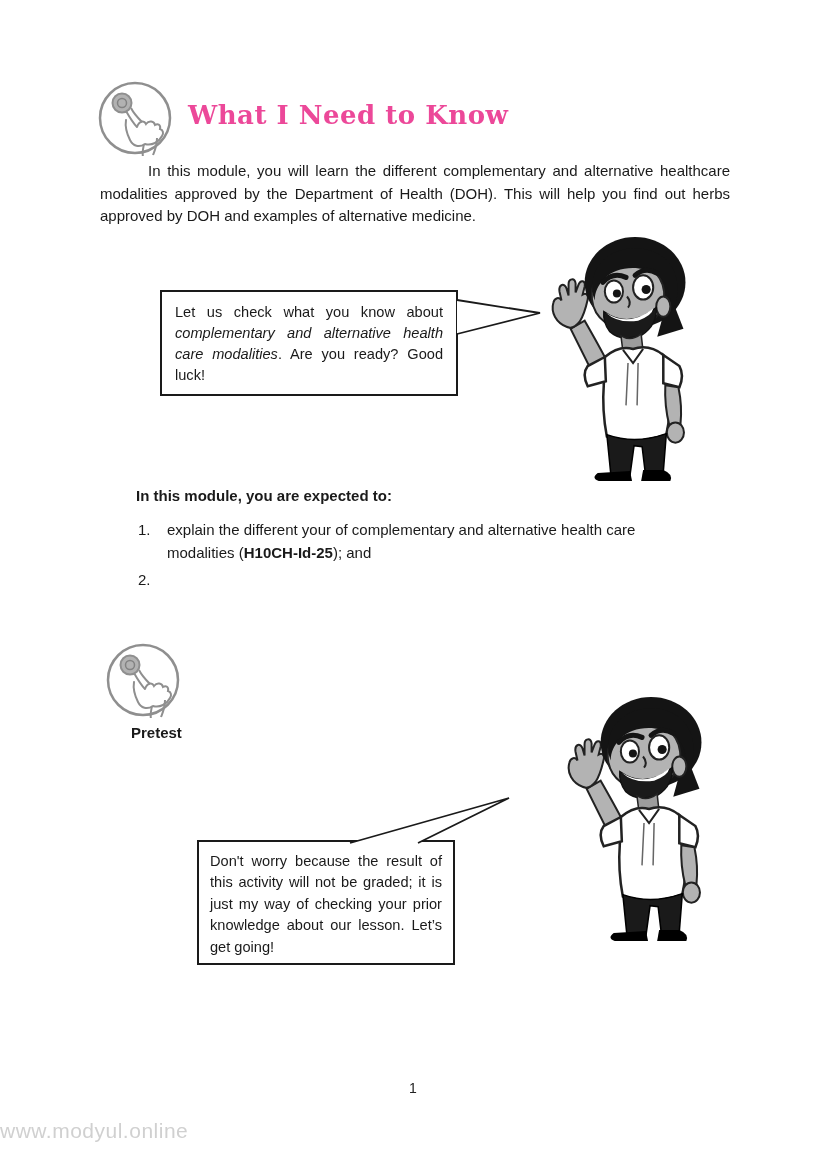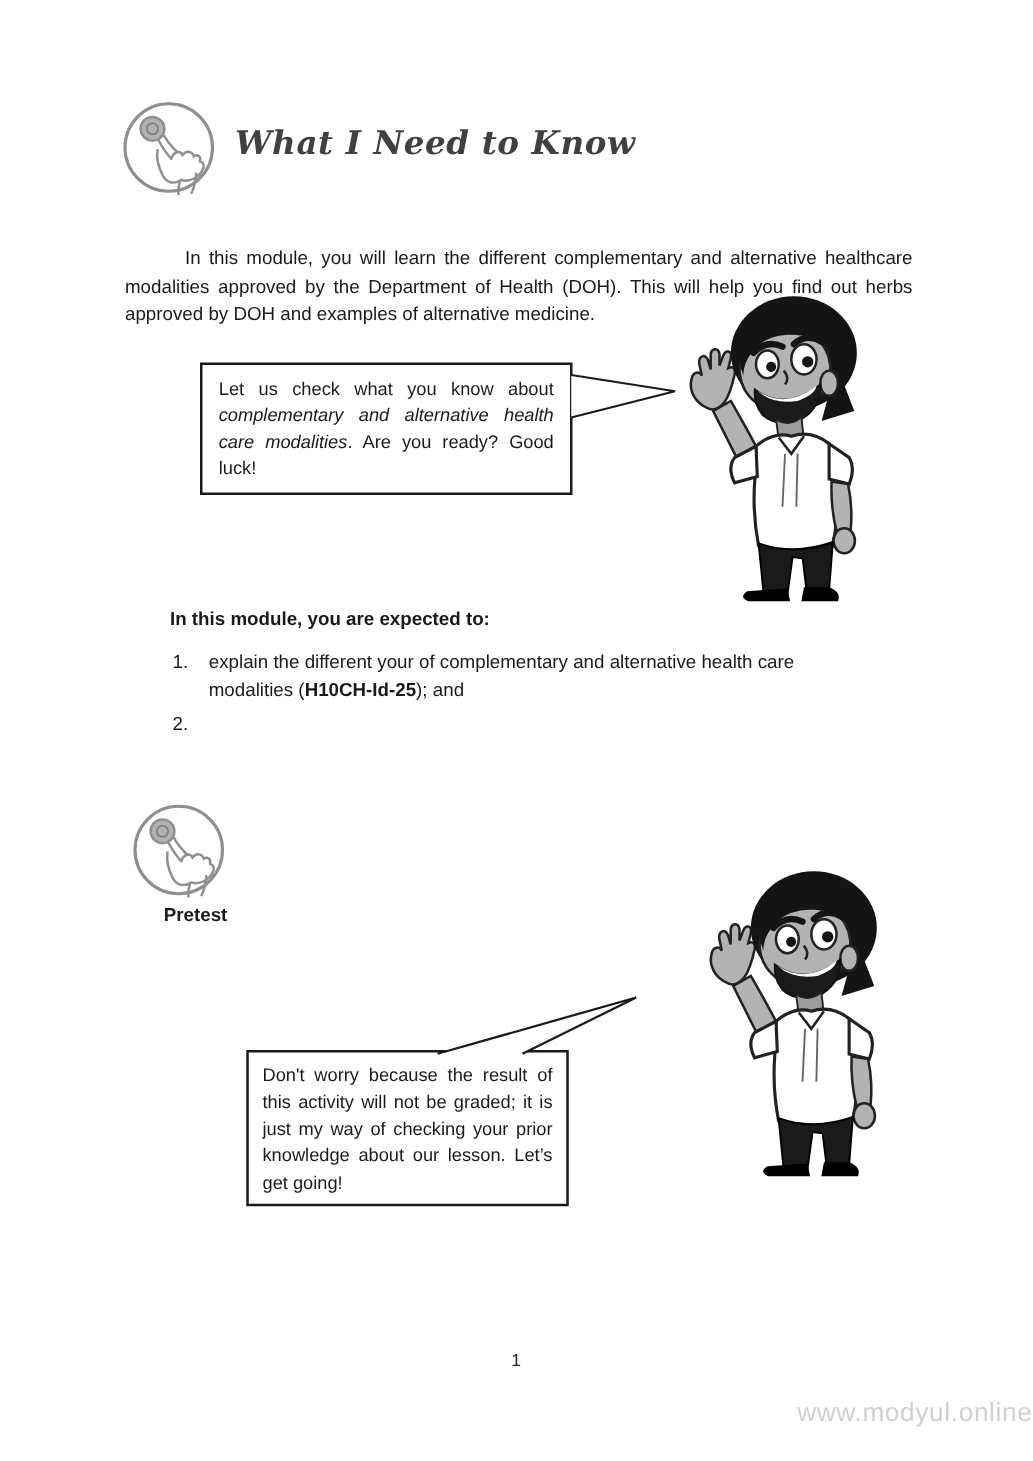--- a/index.html
+++ b/index.html
@@ -5,29 +5,29 @@
   html,body { margin:0; padding:0; background:#ffffff; }
   .page {
     position:relative; width:826px; height:1169px; margin:0 auto;
     background:#ffffff; overflow:hidden;
     font-family:"Liberation Sans", sans-serif; color:#1a1a1a;
   }
   .abs { position:absolute; }
 
   .script-heading {
     font-family:"DejaVu Serif", serif;
-    font-style:italic; font-weight:bold; color:#404040;
+    font-weight:bold; color:#ec4899;
     white-space:nowrap; letter-spacing:0.5px;
   }
   #title1 { left:188px; top:100px; font-size:26px; }
   #title2 { left:196px; top:662px; font-size:26px; }
 
   #intro {
     left:100px; top:160px; width:630px;
-    font-size:15px; line-height:22.5px; text-align:justify; text-indent:48px;margin-top:36px;
+    font-size:15px; line-height:22.5px; text-align:justify; text-indent:48px;
   }
 
   .speech-bubble {
     border:2px solid #1a1a1a; background:#fff; box-sizing:border-box;
     font-size:14.6px; line-height:21px; text-align:justify;
   }
   #bubble1 { left:160px; top:290px; width:298px; height:106px; padding:10px 13px; }
   #bubble2 { left:197px; top:840px; width:258px; height:125px; padding:9px 11px; line-height:21.4px; }
   .it { font-style:italic; }
 
@@ -36,21 +36,21 @@
   #objectives-heading { left:100px; top:487px; font-size:15px; font-weight:bold;margin-left:36px; }
   #objectives { left:138px; top:518px; width:565px; font-size:15px; line-height:23px; }
   .obj-row { display:flex; margin-bottom:4px; }
   .obj-num { width:29px; flex:none; }
   .b { font-weight:bold; }
 
   #pretest { left:131px; top:724px; font-size:15px; font-weight:bold; }
 
   #page-number { left:0; top:1080px; width:100%; text-align:center; font-size:14px; color:#222; }
   #watermark {
-    left:0; top:1119px; width:100%; text-align:right;
+    left:0; top:1119px; width:100%; text-align:left;
     font-size:21px; color:#d0d0d0; letter-spacing:0.5px;
   }
 
   .touch-icon svg, .boy svg { display:block; }
   #icon1 { left:97px; top:80px; }
   #icon2 { left:105px; top:642px; }
   #boy1 { left:540px; top:232px; }
   #boy2 { left:556px; top:692px; }
 </style>
 </head>

